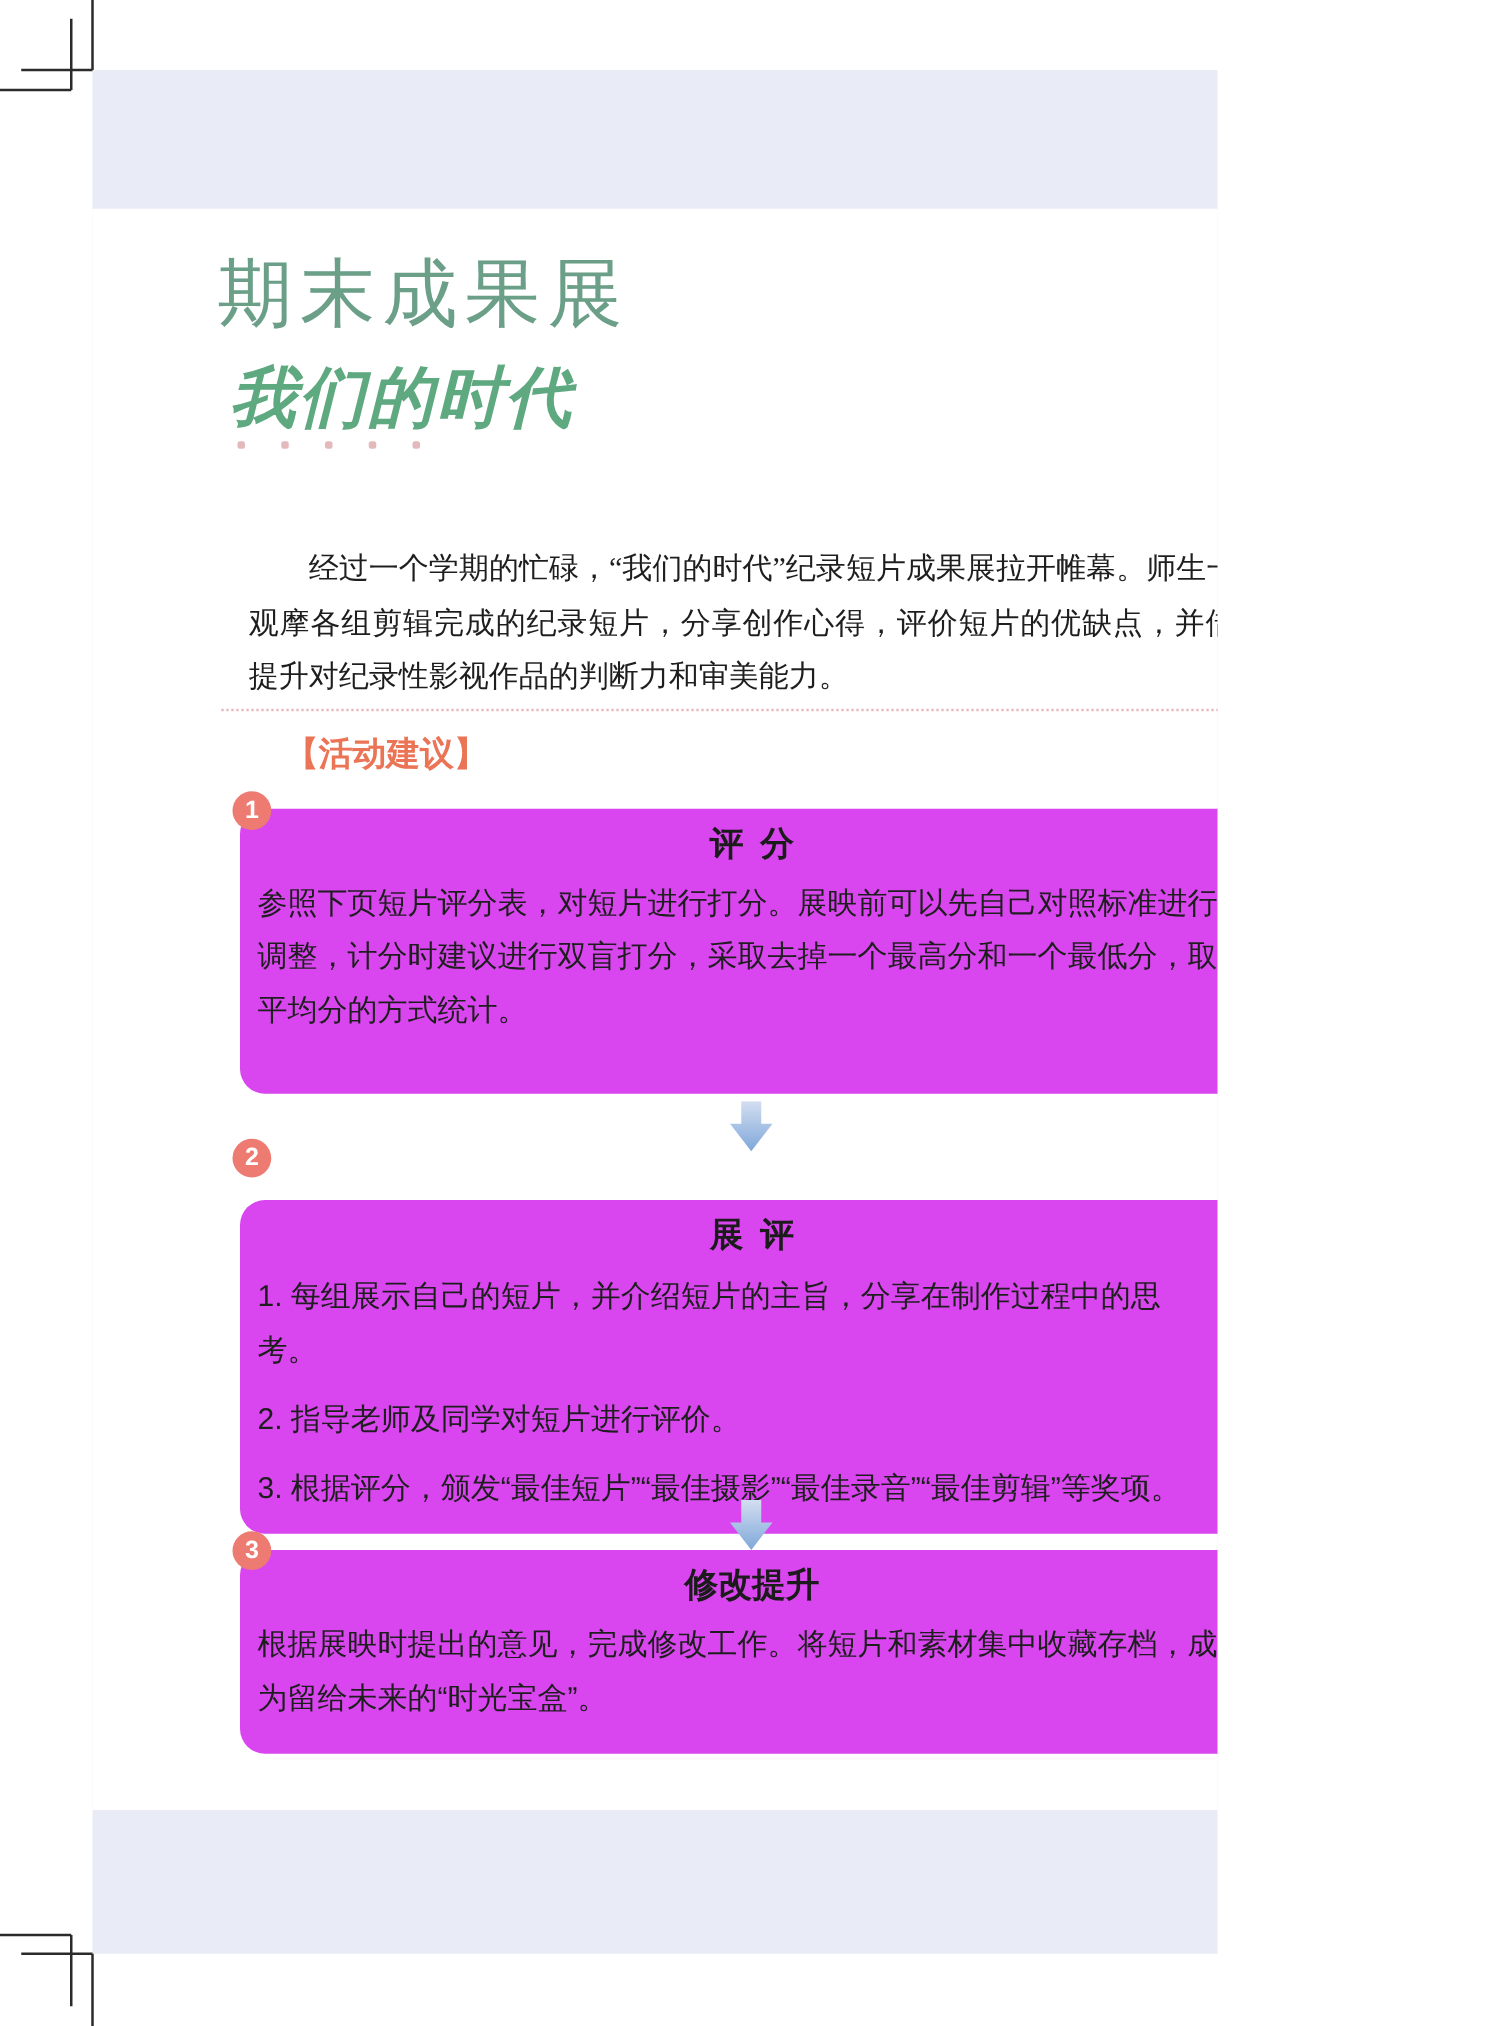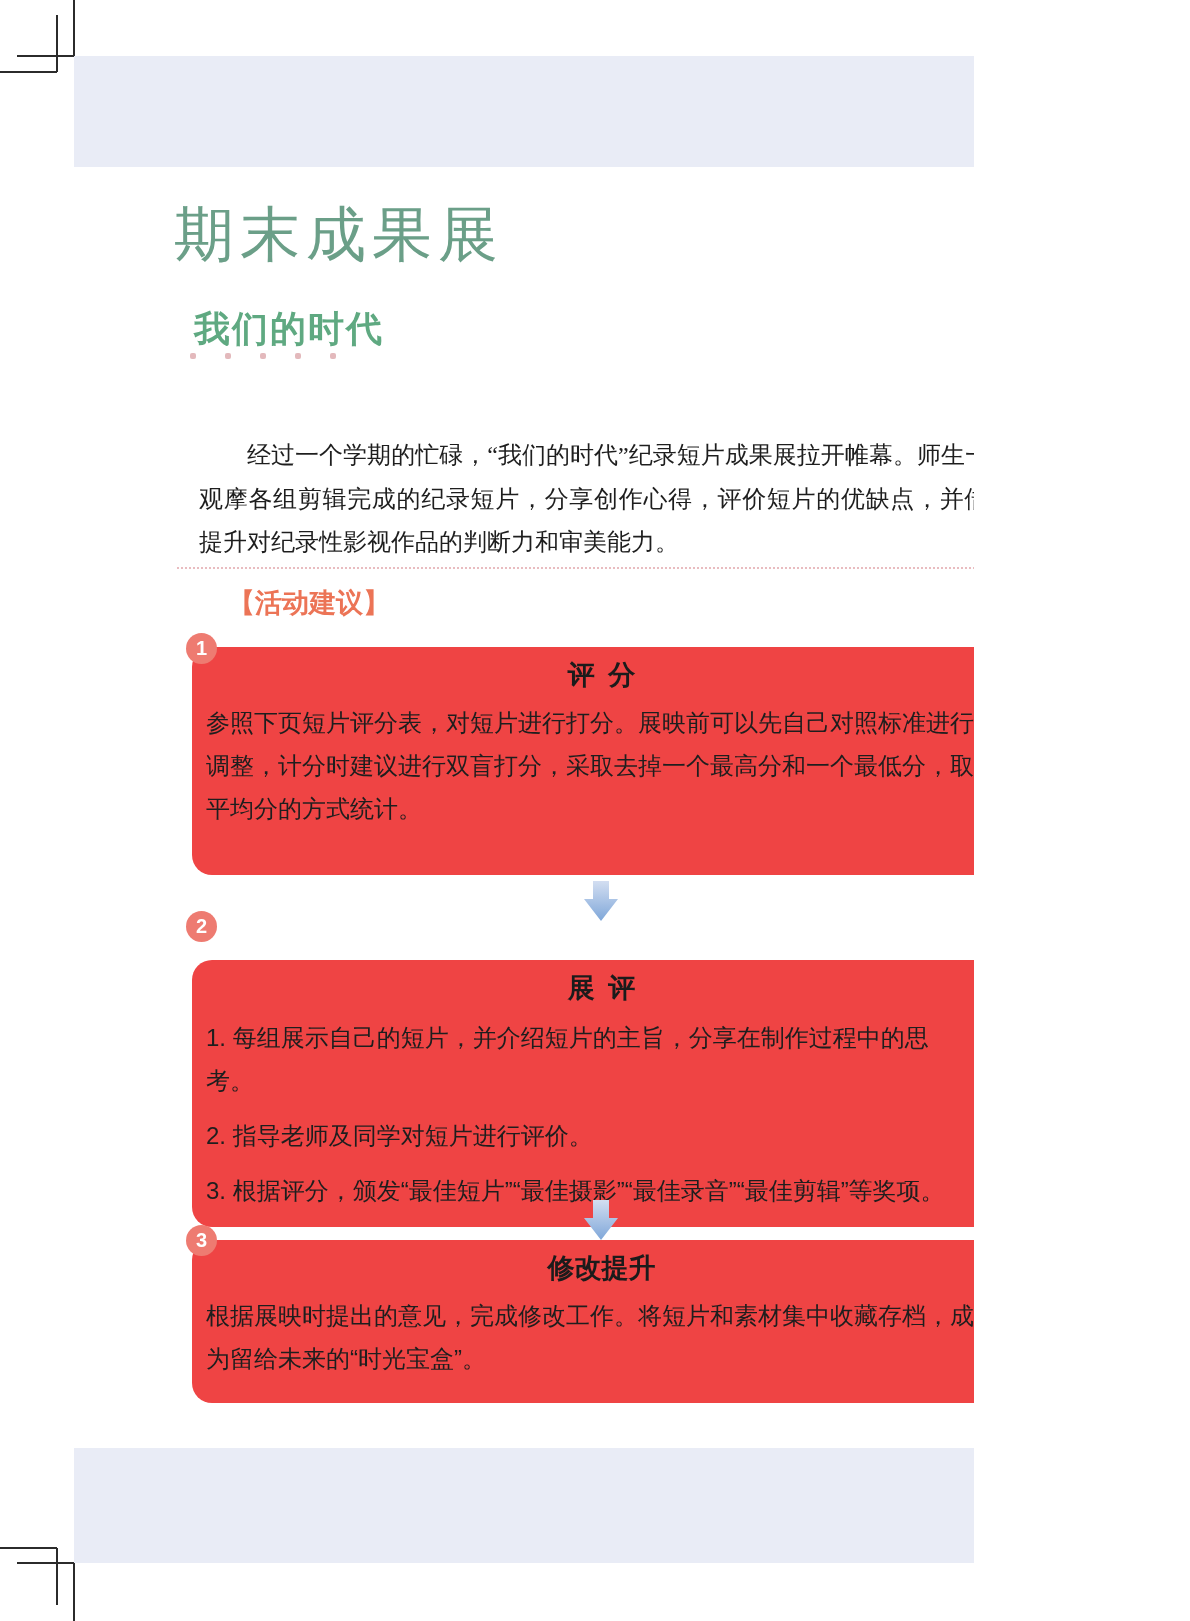--- a/index.html
+++ b/index.html
@@ -3,32 +3,32 @@
 <meta charset="utf-8">
 <style>
   html,body{margin:0;padding:0;background:#ffffff;}
   .page{position:relative;width:974px;height:1621px;background:#ffffff;overflow:hidden;
         font-family:"Liberation Sans","DejaVu Sans",sans-serif;}
   .bg-frame{position:absolute;left:74px;top:56px;width:1060px;height:1507px;background:#e9ecf6;}
   .card{position:absolute;left:74px;top:167px;width:952px;height:1281px;background:#ffffff;
         border-radius:0 12px 12px 0;}
   .title{position:absolute;left:100px;top:28px;margin:0;font-family:"Liberation Serif","DejaVu Serif",serif;
          font-weight:normal;font-size:60px;line-height:80px;letter-spacing:6px;color:#6b9f88;}
-  .subtitle{position:absolute;left:110px;top:128px;margin:10px;font-size:36px;line-height:48px;
-            letter-spacing:2px;color:#5fa981;font-weight:bold;}
+  .subtitle{position:absolute;left:110px;top:128px;margin:0;font-size:53px;line-height:48px;
+            letter-spacing:2px;color:#5fa981;font-weight:bold;font-style:italic;}
   .dots{position:absolute;left:116px;top:186px;display:flex;gap:29px;}
   .dots span{width:6px;height:6px;border-radius:2px;background:#d49398;opacity:.65;}
   .intro{position:absolute;left:110px;top:252px;width:814px;margin:15px;
          font-family:"Liberation Serif","DejaVu Serif",serif;
          font-size:24px;line-height:43.5px;color:#1e1e1e;text-indent:2em;text-align:justify;}
   .divider{position:absolute;left:103px;top:400px;width:814px;height:0;
            border-top:2px dotted #e9bcc0;}
   .section-label{position:absolute;left:154px;top:421px;font-size:27px;line-height:30px;
                  font-weight:bold;color:#ec7456;}
-  .step{position:absolute;left:118px;width:819px;background:#ef4444;border-radius:20px;box-sizing:border-box;}
+  .step{position:absolute;left:118px;width:819px;background:#d946ef;border-radius:20px;box-sizing:border-box;}
   .step-1{top:480px;height:228px;}
   .step-2{top:793px;height:267px;}
   .step-3{top:1073px;height:163px;}
   .step .heading{padding-top:12px;text-align:center;font-size:27px;line-height:32px;
                  font-weight:bold;color:#1b1b1b;word-spacing:6px;}
   .step p{margin:10px 36px 0 14px;font-size:24px;line-height:43px;color:#1e1e1e;}
   .step-2 p{margin-top:12px;margin-right:42px;}
   .badge{position:absolute;left:112px;width:31px;height:31px;border-radius:50%;background:#ee7b71;
          color:#ffffff;font-size:20px;line-height:31px;text-align:center;font-weight:bold;}
   .badge-1{top:466px;}

